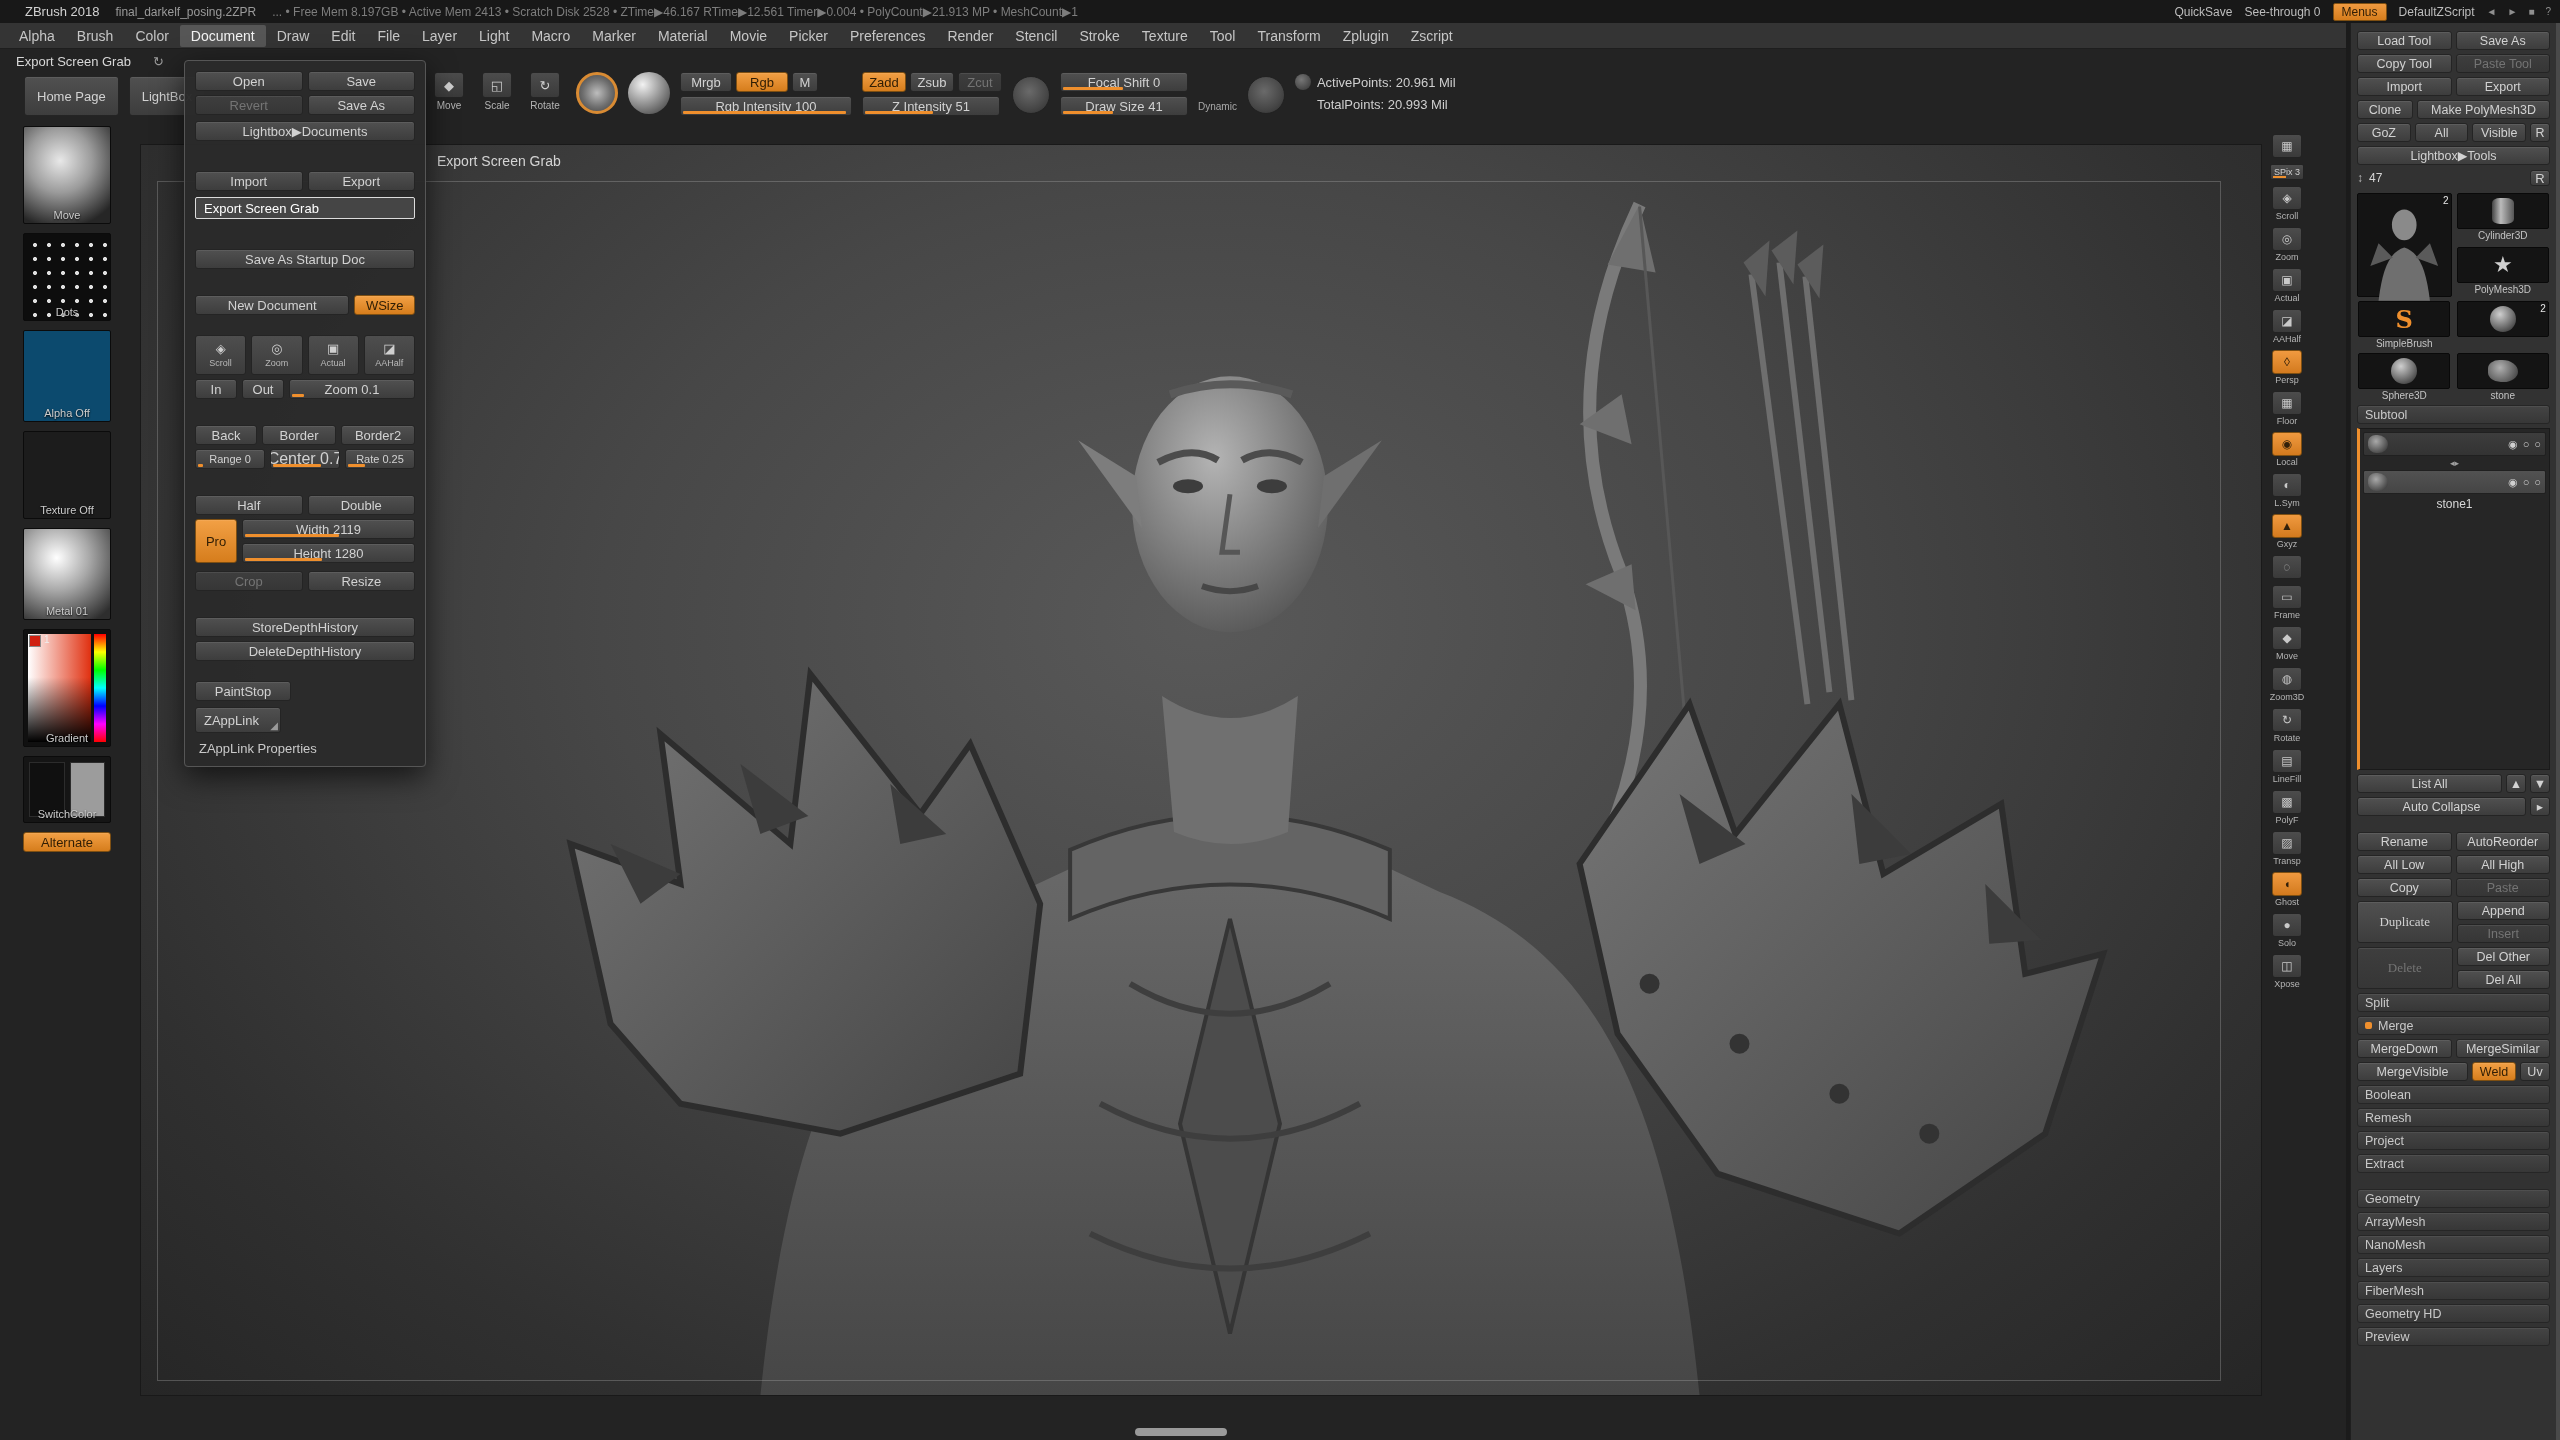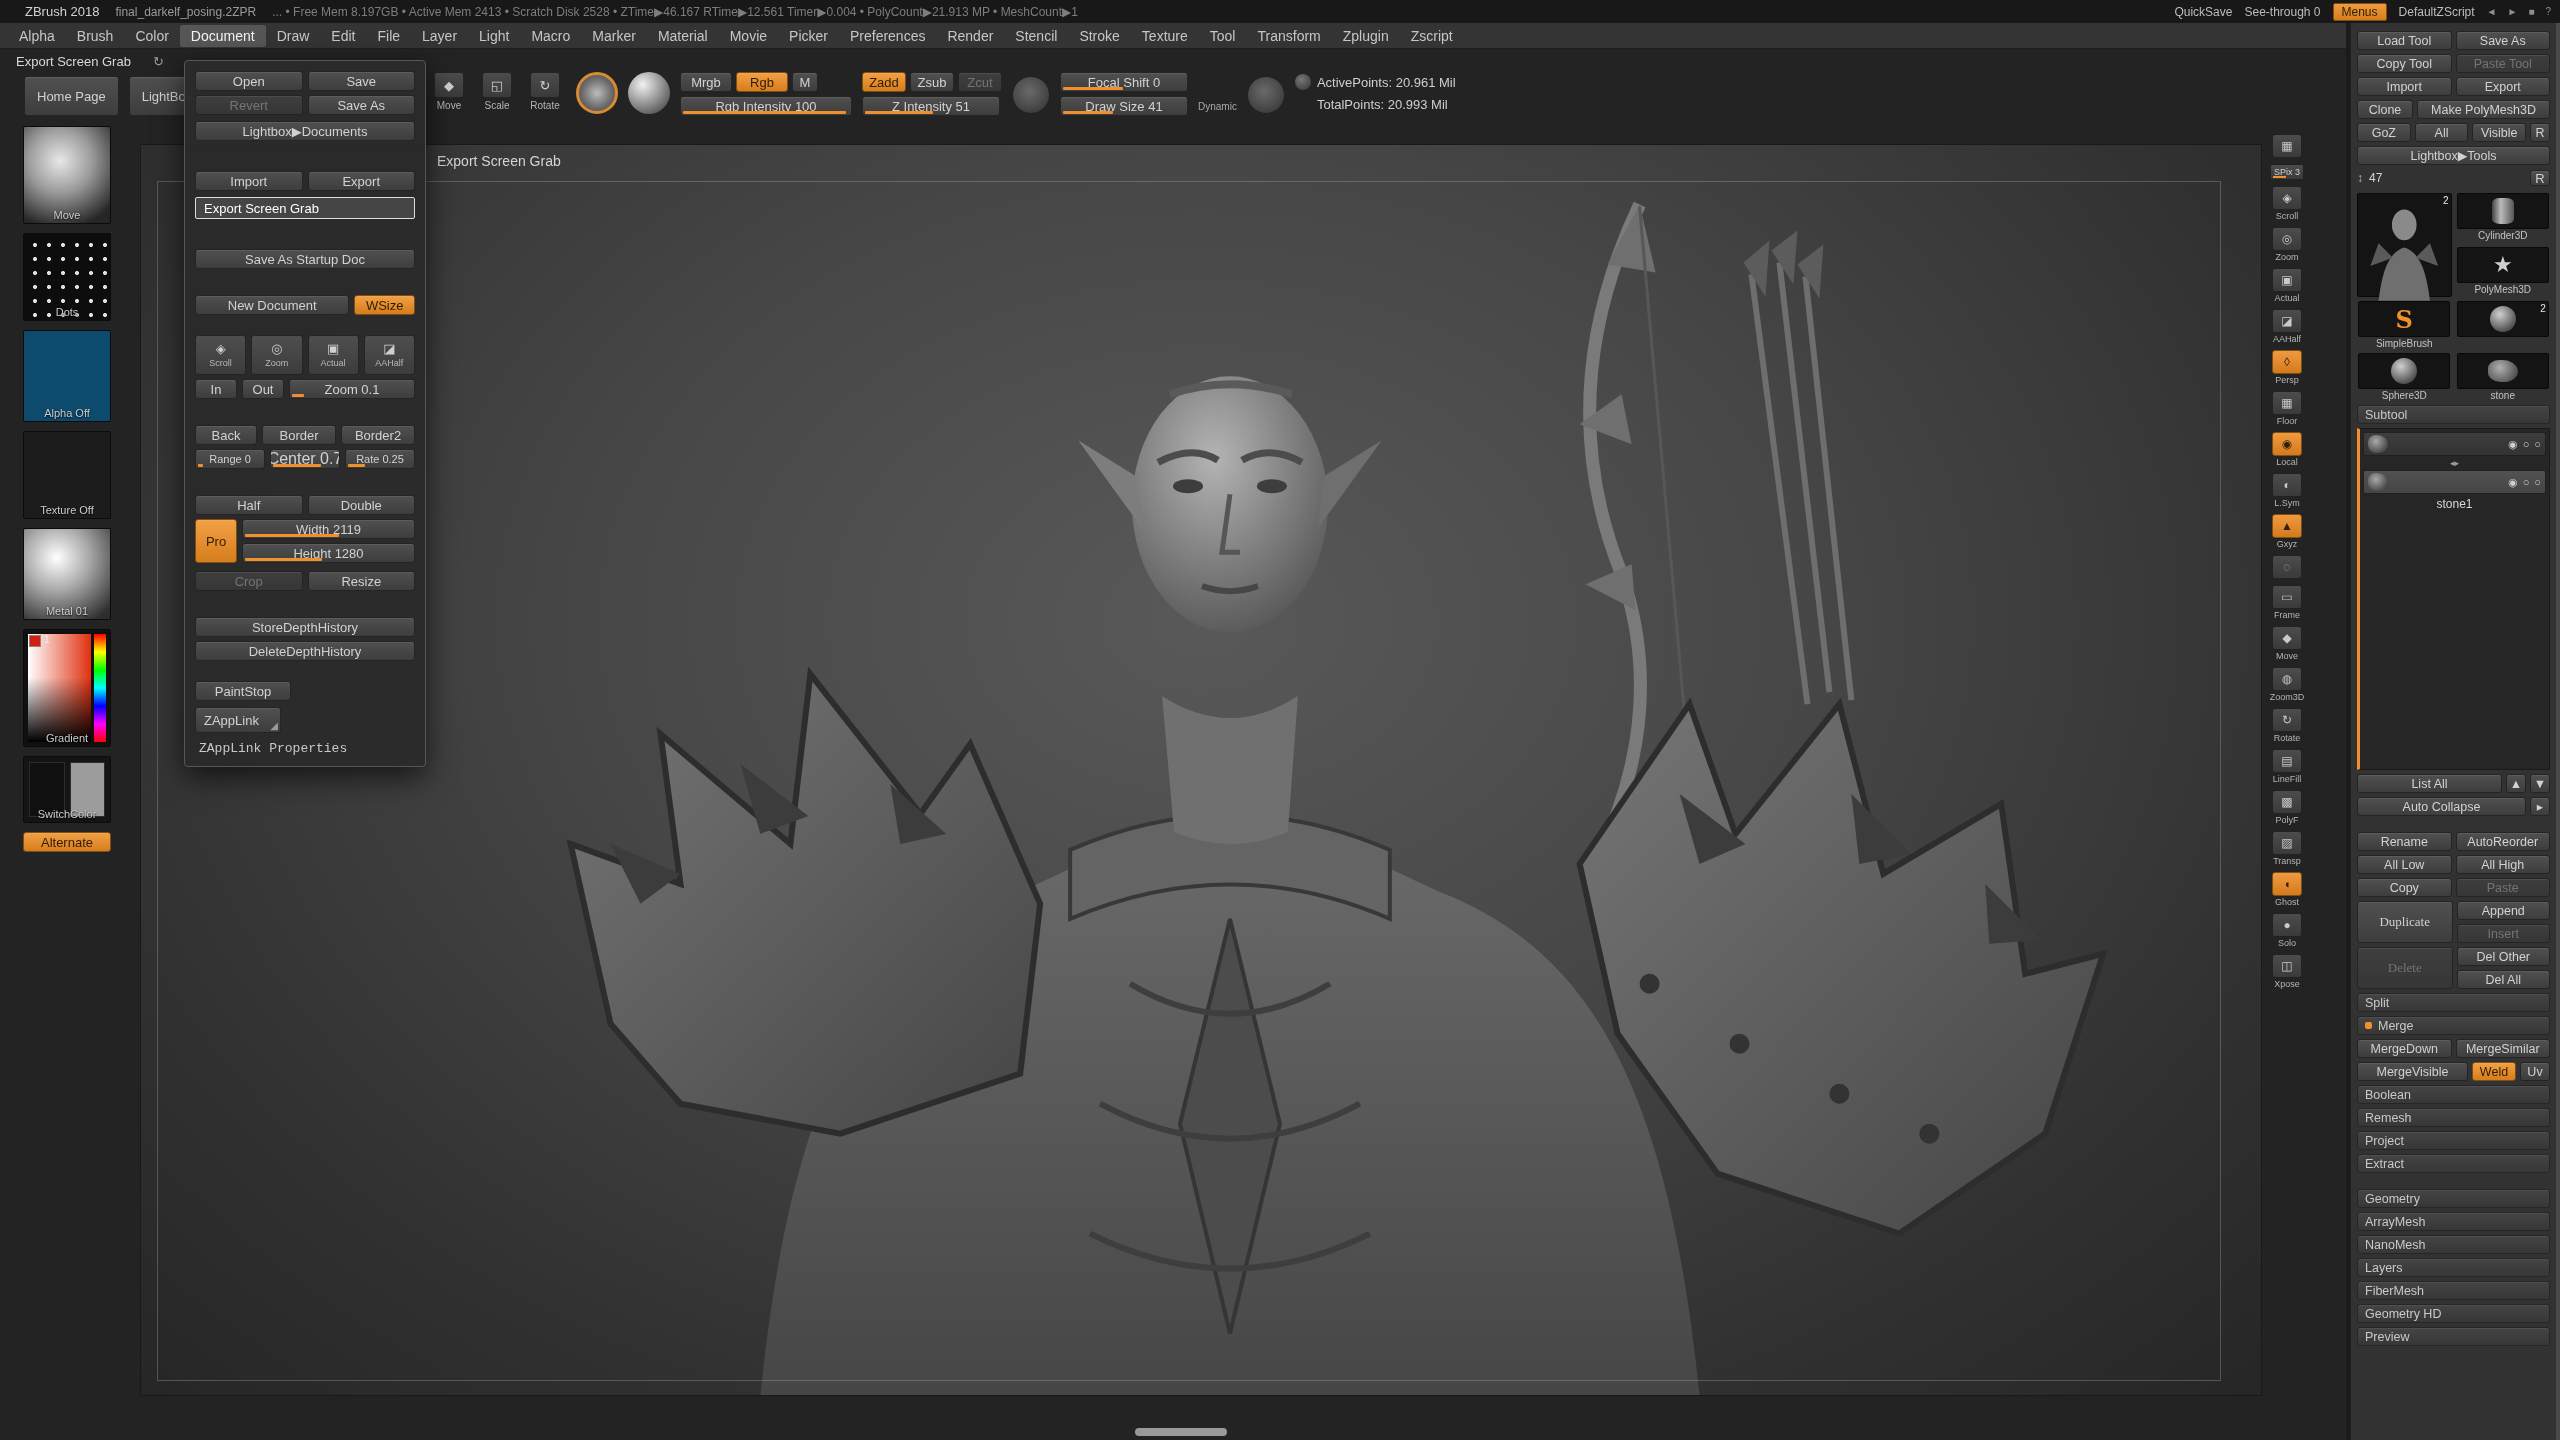--- a/index.html
+++ b/index.html
@@ -100,21 +100,21 @@
   .dm-sel{height:22px;display:flex;align-items:center;padding:0 8px;background:#454545;
     border:1px solid #dcdcdc;border-radius:2px;color:#fff;font-size:13px;}
   .dm-nav{display:flex;gap:5px;}
   .dm-nav-item{flex:1;height:40px;display:flex;flex-direction:column;align-items:center;justify-content:center;
     background:linear-gradient(#4e4e4e,#3c3c3c);border:1px solid #242424;border-radius:3px;}
   .dm-nav-ico{color:#cfcfcf;font-size:13px;line-height:14px;}
   .dm-nav-lab{color:#b9b9b9;font-size:9px;margin-top:2px;}
   .dm-pro{width:42px;height:44px;}
   .zapp{width:86px;height:26px;position:relative;justify-content:flex-start;padding-left:8px;}
   .zapp .fold{position:absolute;right:2px;bottom:1px;font-size:10px;color:#9a9a9a;}
-  .dm-label{color:#c9c9c9;font-size:13px;padding-left:4px;font-family:Liberation Mono, monospace;}
+  .dm-label{color:#c9c9c9;font-size:13px;padding-left:4px;}
   .mt4{margin-top:4px;} .mt6{margin-top:6px;} .mt8{margin-top:8px;}
   .mt20{margin-top:20px;} .mt26{margin-top:26px;} .mt30{margin-top:30px;}
 
   
   .canvas{position:absolute;left:140px;top:144px;width:2122px;height:1252px;overflow:hidden;
     background:radial-gradient(ellipse at 50% 38%, #595959 0%, #474747 40%, #303030 78%, #262626 100%);
     border:1px solid #191919;}
   .canvas-border{position:absolute;left:16px;top:36px;right:40px;bottom:14px;
     border:1px solid rgba(170,170,170,.35);pointer-events:none;}
   .canvas-caption{position:absolute;left:296px;top:8px;color:#d4d4d4;font-size:14px;}

